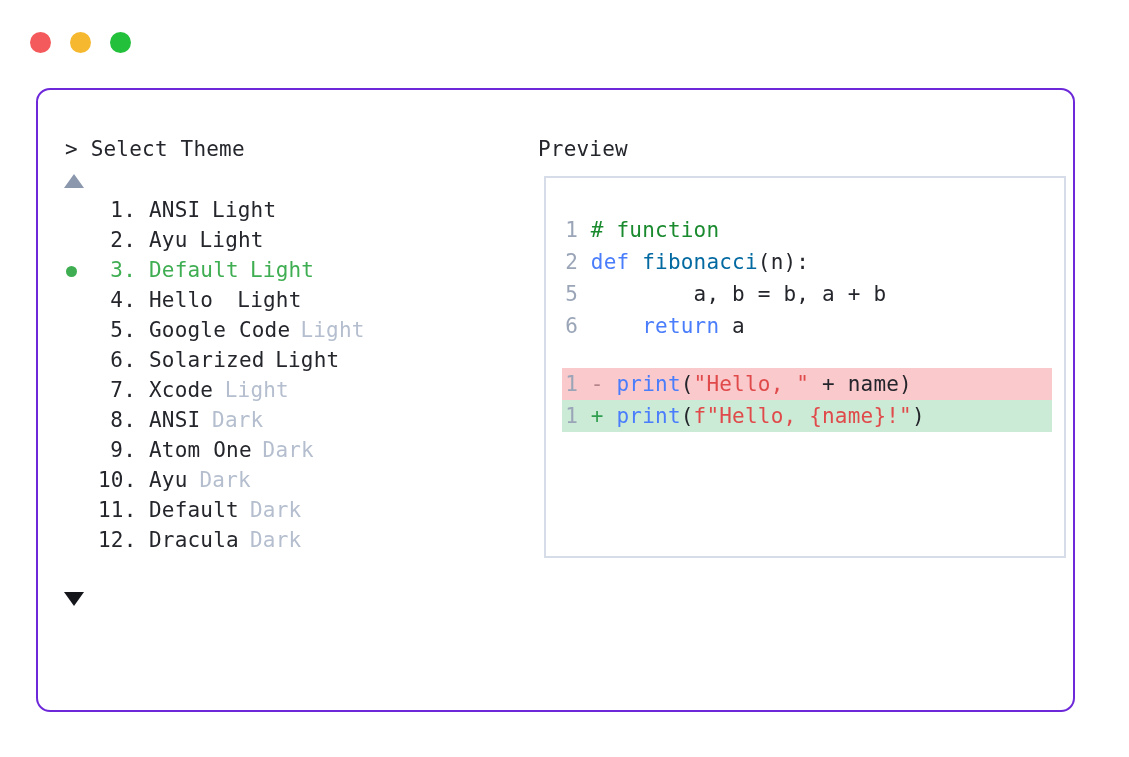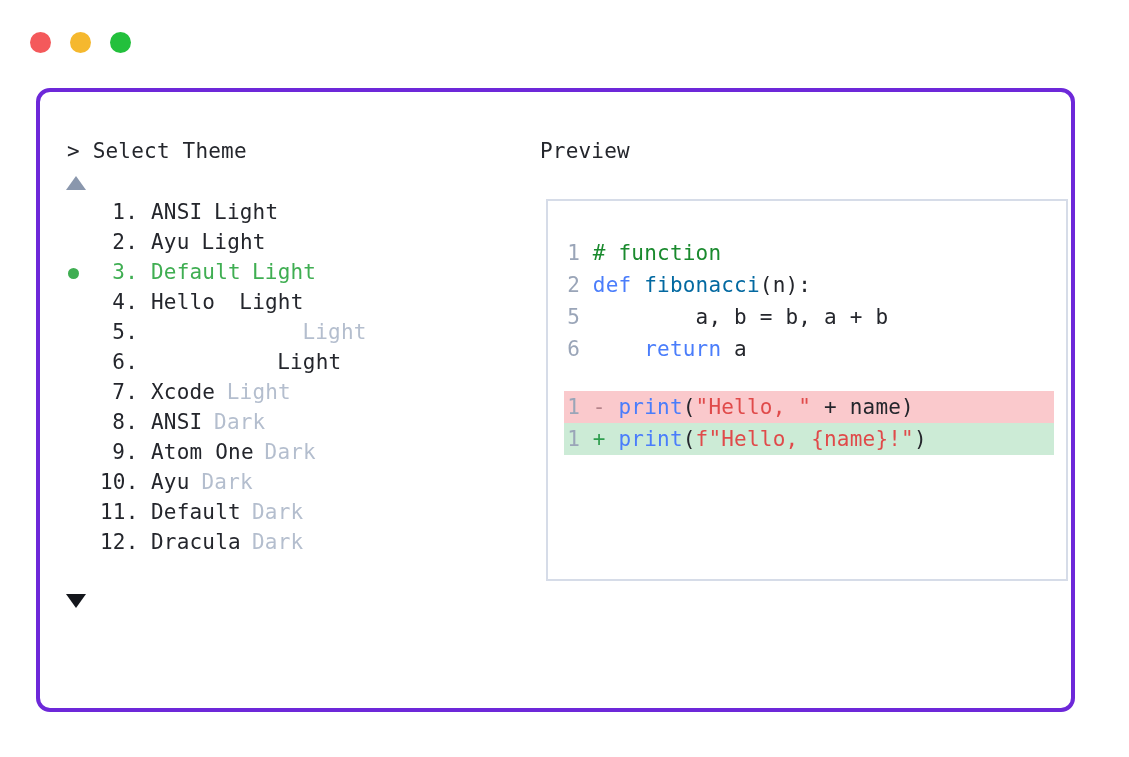--- a/index.html
+++ b/index.html
@@ -34,21 +34,21 @@
   .dot-green  { background: #23c03c; }
 
   
   .card {
     position: absolute;
     left: 36px;
     top: 88px;
     width: 1039px;
     height: 624px;
     box-sizing: border-box;
-    border: 4px solid #6d28d9;
+    border: 2px solid #6d28d9;
     border-radius: 14px;
     background: #ffffff;
   }
 
   
   .prompt-line {
     position: absolute;
     left: 27px;
     top: 45px;
     font-size: 21px;
@@ -138,21 +138,20 @@
   
   .preview-box {
     position: absolute;
     left: 506px;
     top: 86px;
     width: 522px;
     height: 382px;
     box-sizing: border-box;
     border: 2px solid #d6dce8;
     background: #ffffff;
-    margin-top: 21px;
   }
   .code-area {
     position: absolute;
     left: 16px;
     top: 36px;
     width: 490px;
   }
   .code-line {
     height: 32px;
     line-height: 32px;
@@ -221,22 +220,22 @@
   <div class="preview-label">Preview</div>
 
   <div class="scroll-arrow scroll-up"></div>
   <div class="scroll-arrow scroll-down"></div>
 
   <div class="theme-list" id="theme-list">
       <div class="theme-item"><span class="item-index">1.</span><span class="item-name">ANSI</span><span class="item-variant" style="left: 174.1px;">Light</span></div>
       <div class="theme-item"><span class="item-index">2.</span><span class="item-name">Ayu</span><span class="item-variant" style="left: 161.48px;">Light</span></div>
       <div class="theme-item is-selected"><div class="bullet"></div><span class="item-index">3.</span><span class="item-name">Default</span><span class="item-variant" style="left: 211.96px;">Light</span></div>
       <div class="theme-item"><span class="item-index">4.</span><span class="item-name">Hello</span><span class="item-variant" style="left: 199.34px;">Light</span></div>
-      <div class="theme-item"><span class="item-index">5.</span><span class="item-variant dim" style="left: 262.44px;">Light</span></div>
-      <div class="theme-item"><span class="item-index">6.</span><span class="item-variant" style="left: 237.2px;">Light</span></div>
+      <div class="theme-item"><span class="item-index">5.</span><span class="item-name">Google Code</span><span class="item-variant dim" style="left: 262.44px;">Light</span></div>
+      <div class="theme-item"><span class="item-index">6.</span><span class="item-name">Solarized</span><span class="item-variant" style="left: 237.2px;">Light</span></div>
       <div class="theme-item"><span class="item-index">7.</span><span class="item-name">Xcode</span><span class="item-variant dim" style="left: 186.72px;">Light</span></div>
       <div class="theme-item"><span class="item-index">8.</span><span class="item-name">ANSI</span><span class="item-variant dim" style="left: 174.1px;">Dark</span></div>
       <div class="theme-item"><span class="item-index">9.</span><span class="item-name">Atom One</span><span class="item-variant dim" style="left: 224.58px;">Dark</span></div>
       <div class="theme-item"><span class="item-index">10.</span><span class="item-name">Ayu</span><span class="item-variant dim" style="left: 161.48px;">Dark</span></div>
       <div class="theme-item"><span class="item-index">11.</span><span class="item-name">Default</span><span class="item-variant dim" style="left: 211.96px;">Dark</span></div>
       <div class="theme-item"><span class="item-index">12.</span><span class="item-name">Dracula</span><span class="item-variant dim" style="left: 211.96px;">Dark</span></div>
     </div>
 
   <div class="preview-box">
     <div class="code-area" id="code-area">

